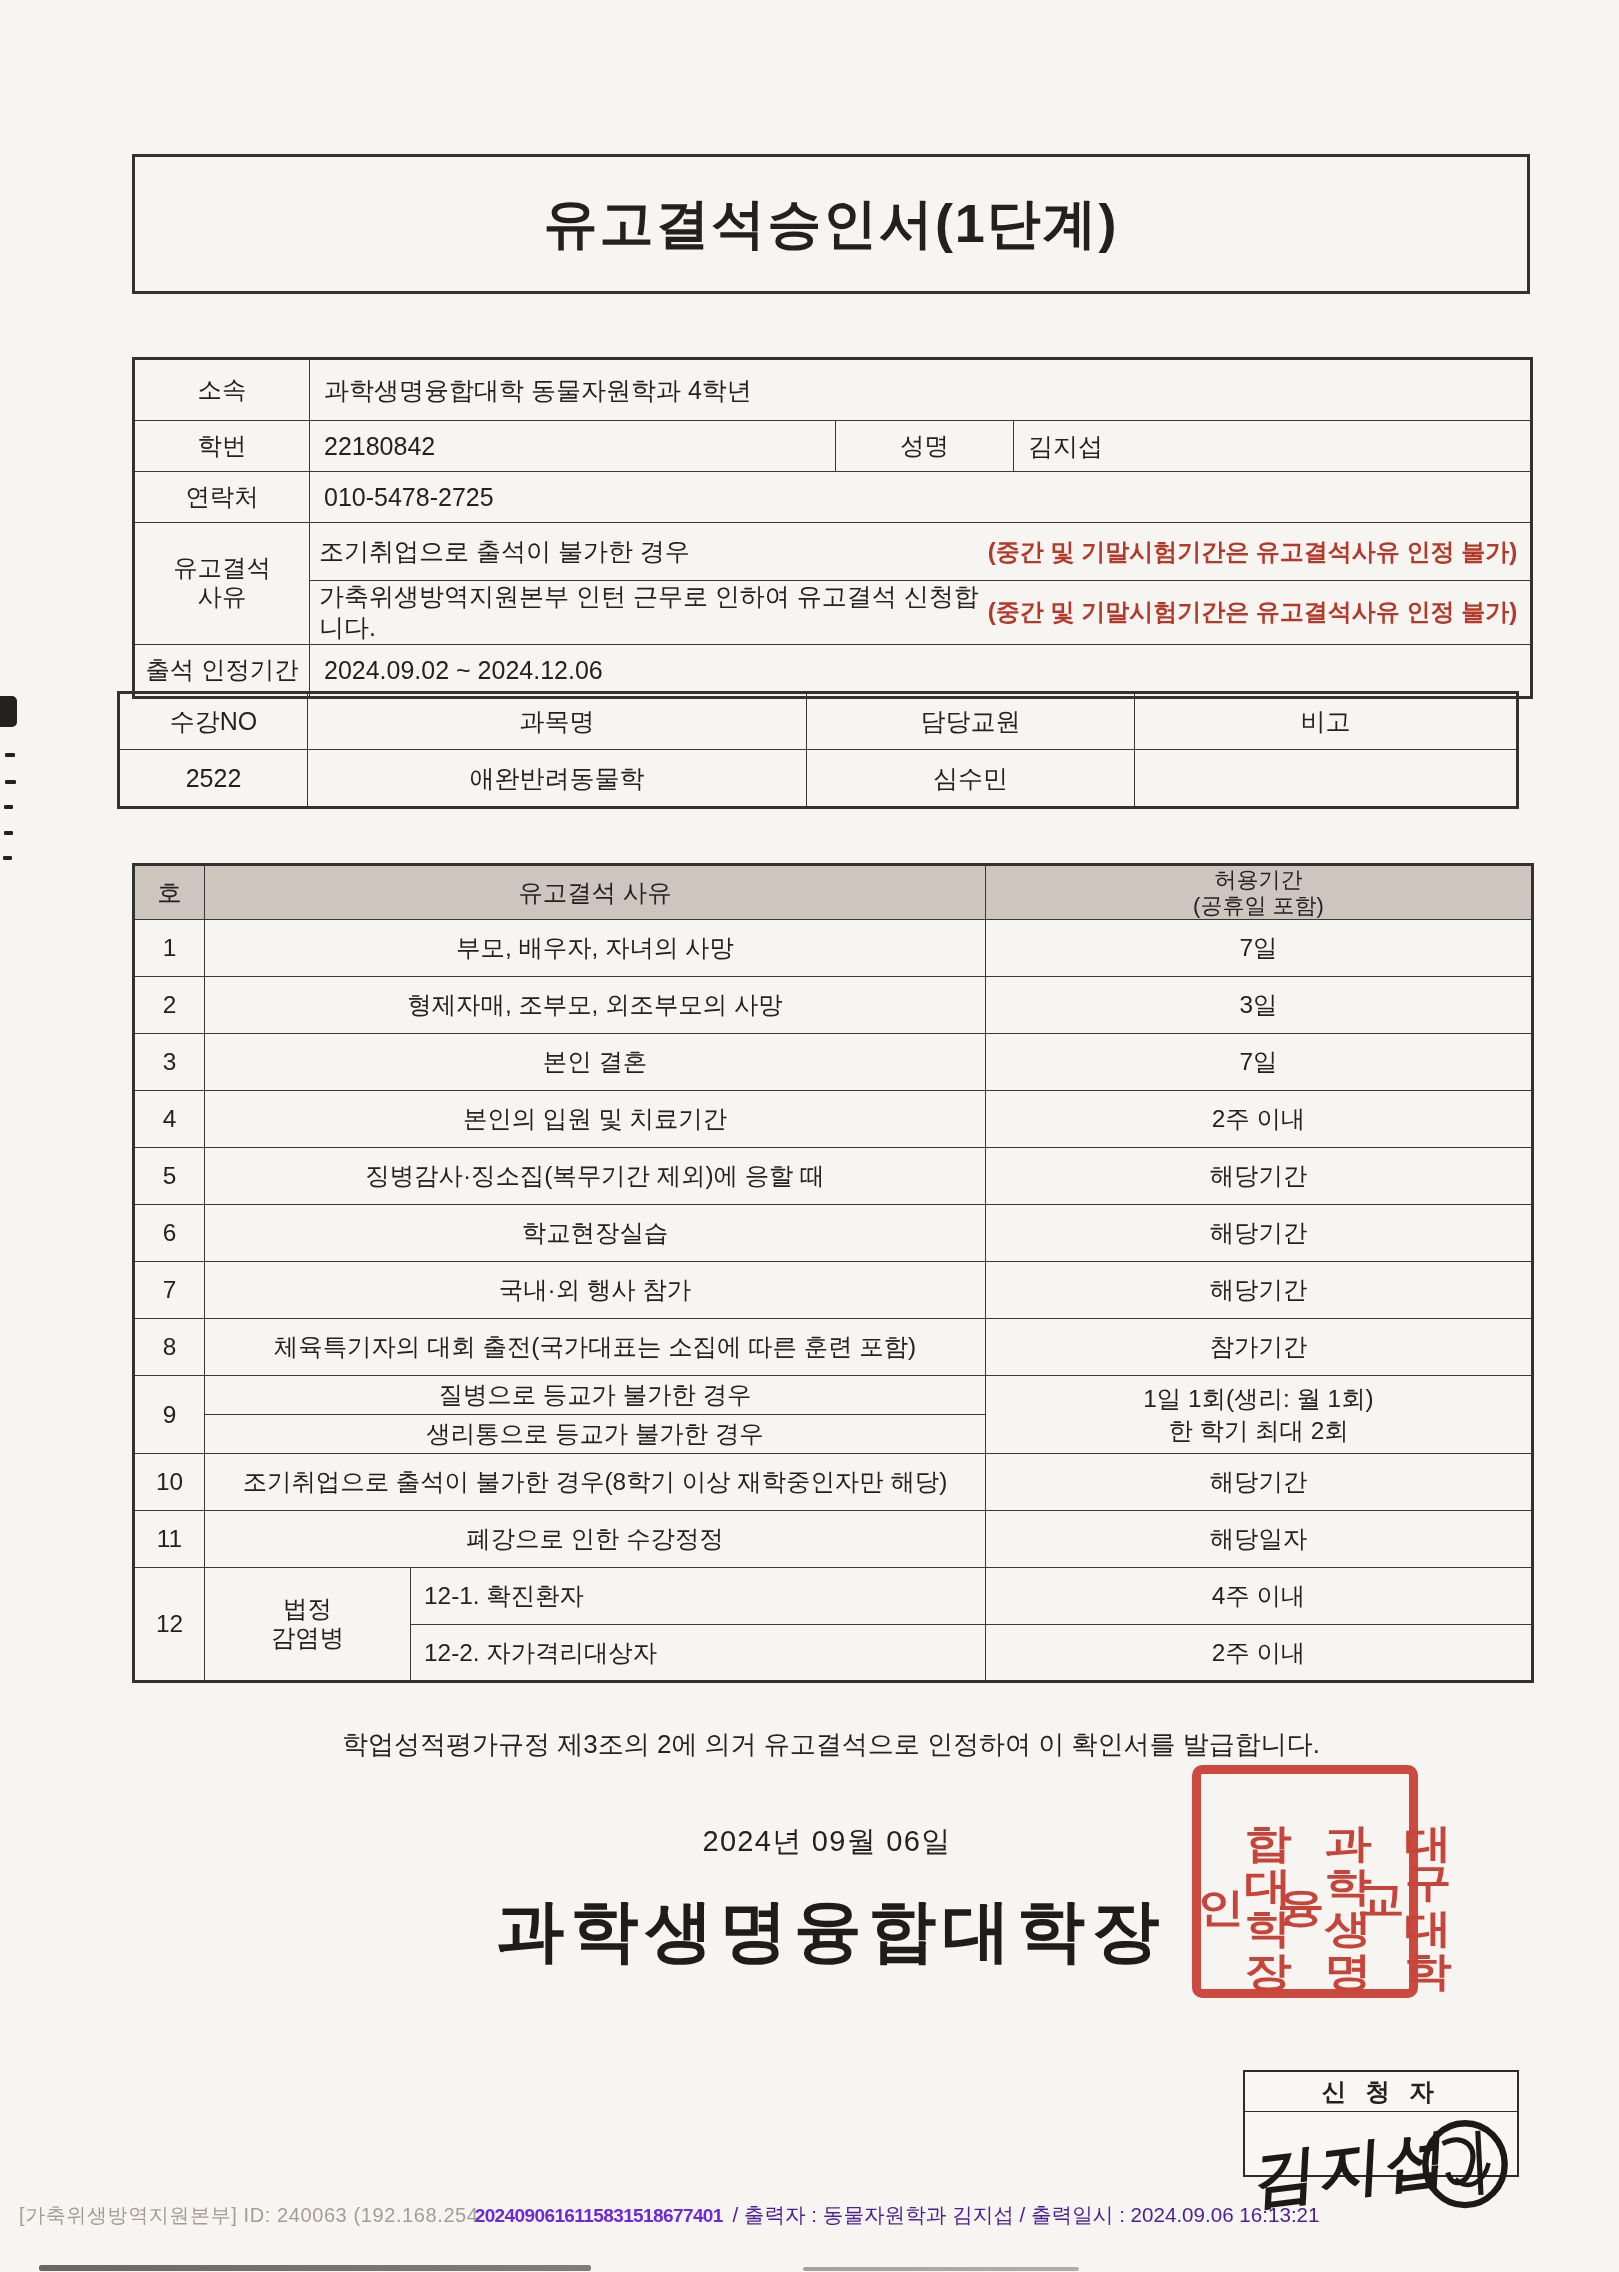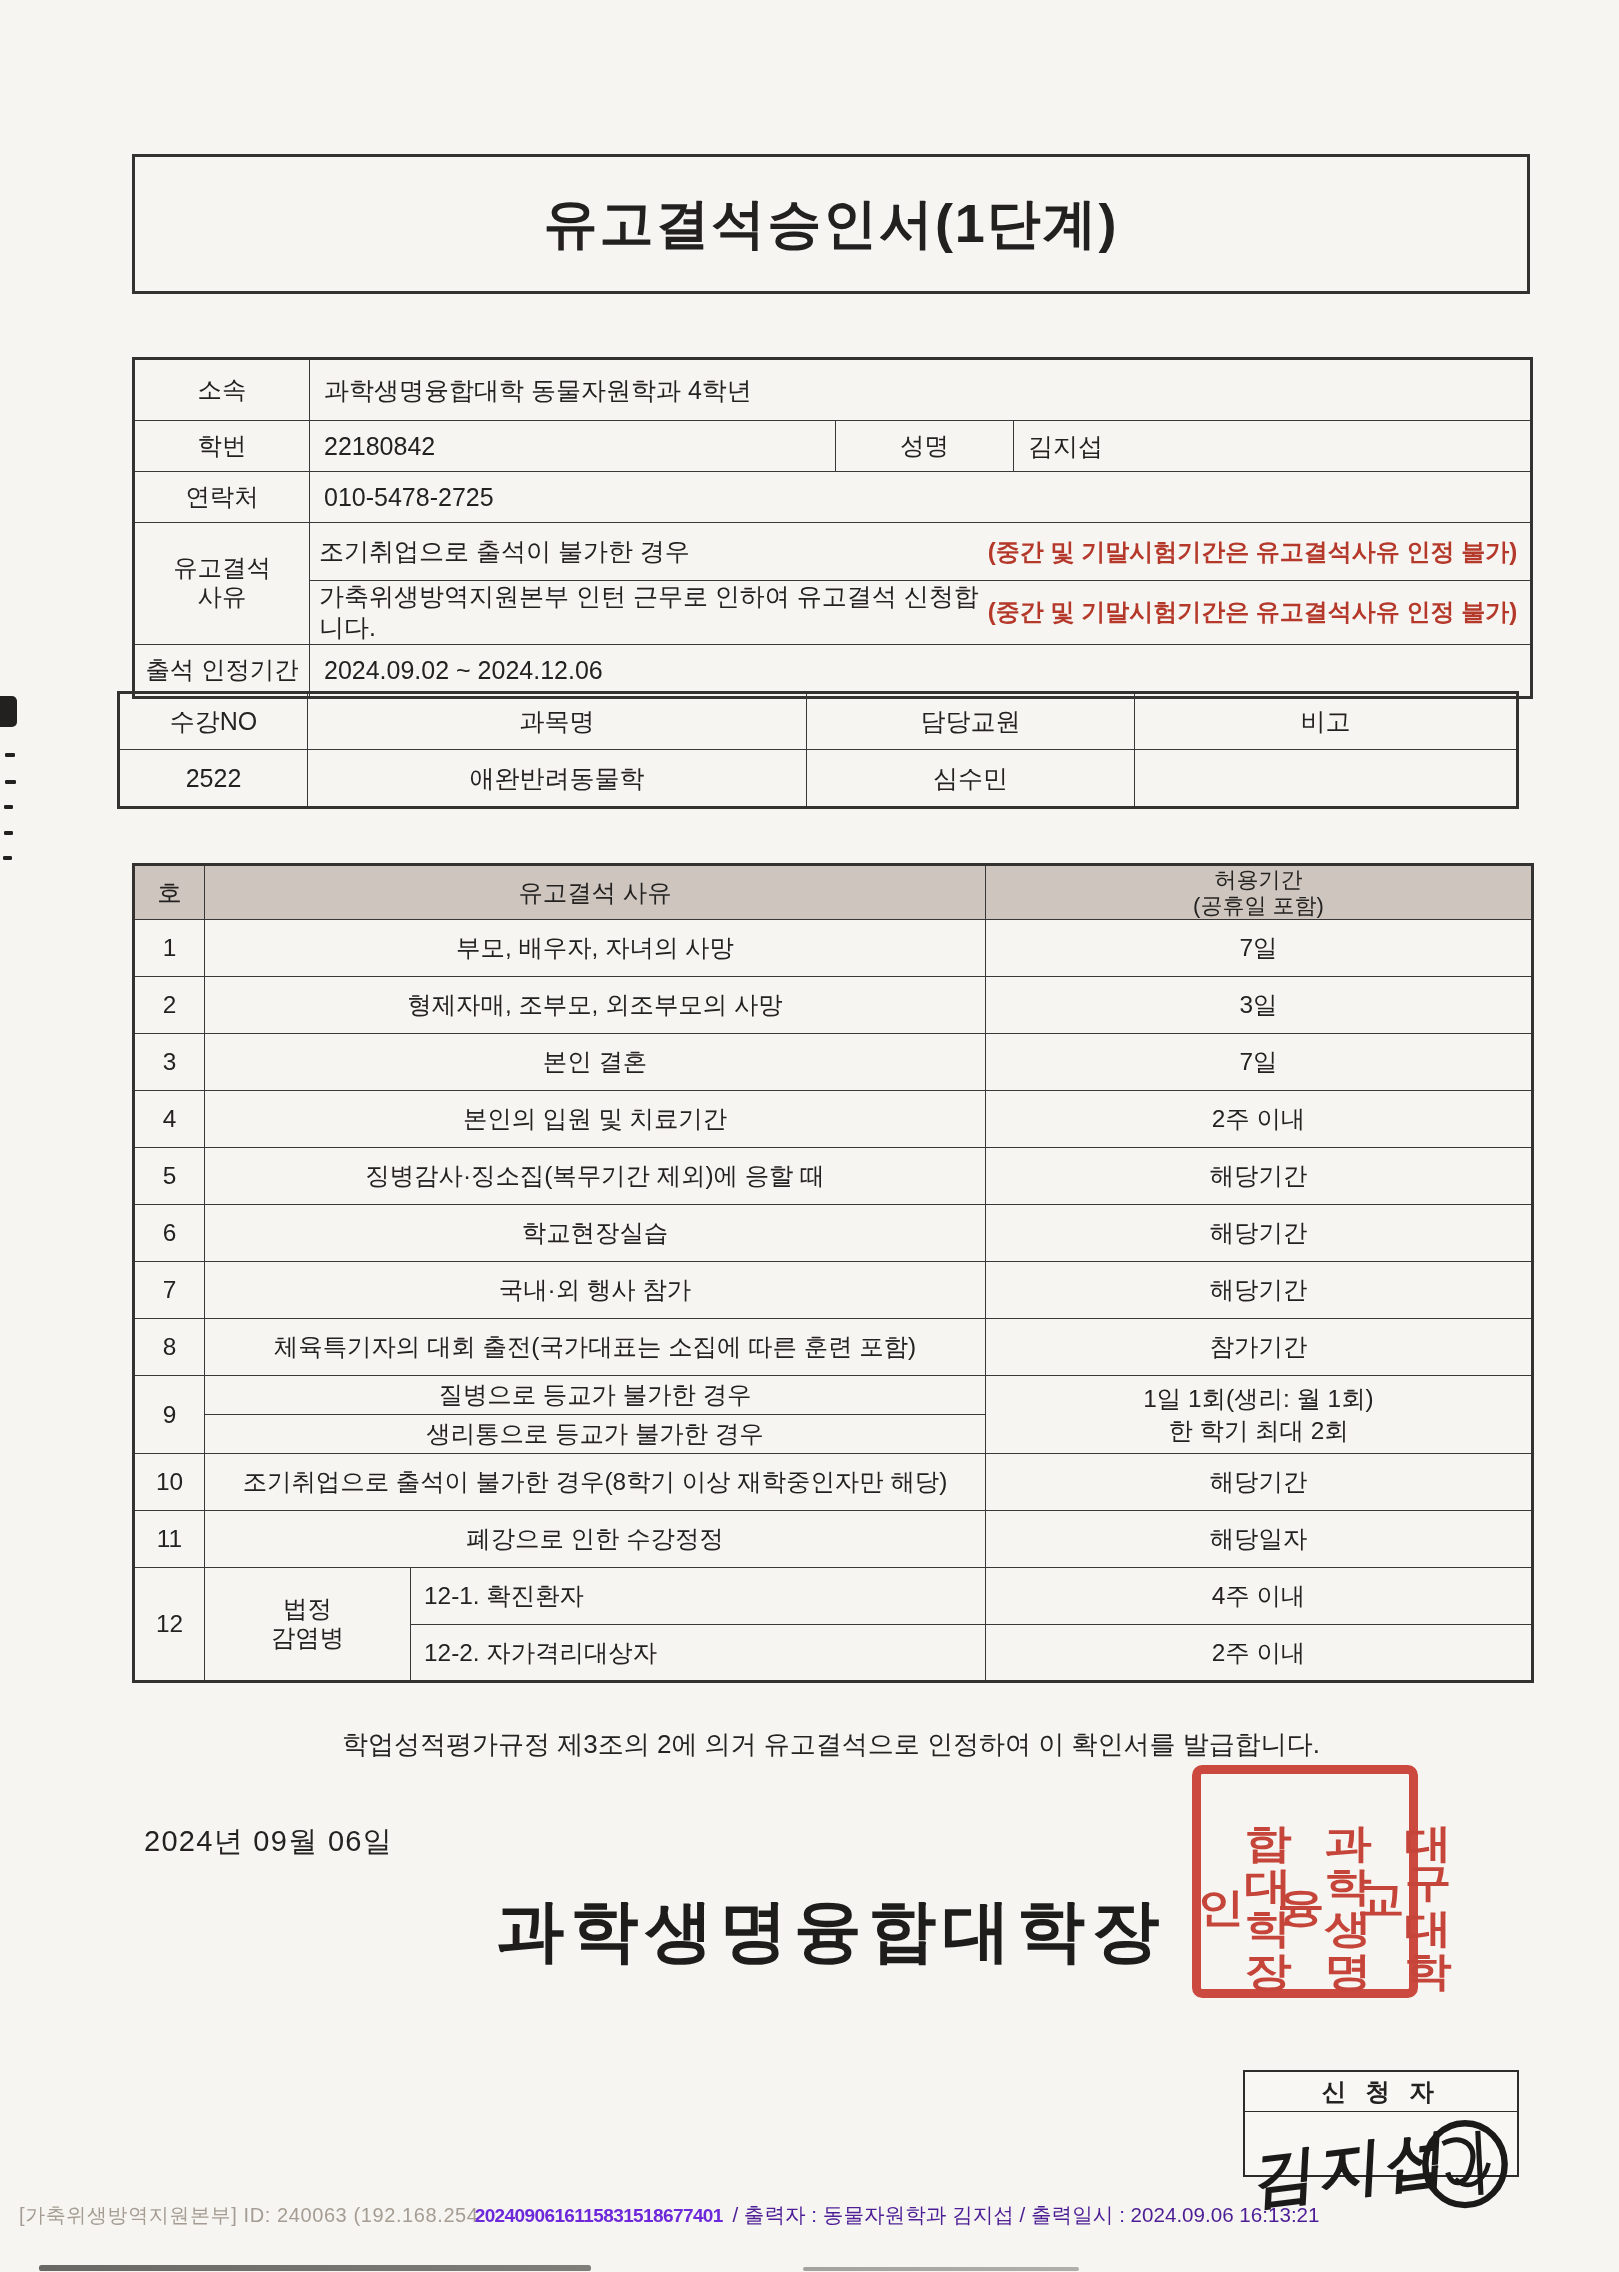--- a/index.html
+++ b/index.html
@@ -57,21 +57,21 @@
   .rules-table td{font-size:24.4px;}
   .rules-head td{
     background:#cdc5be;
     font-size:24.4px;font-weight:normal;
   }
   .rules-head .small{font-size:22px;line-height:1.15;}
   td.sub-reason{text-align:left;padding-left:13px;}
 
   
   .statement{left:132px;top:1727px;width:1398px;text-align:center;font-size:26px;color:#252321;}
-  .issue-date{left:144px;top:1822px;width:1398px;font-size:29px;color:#242220;letter-spacing:1.3px;}
+  .issue-date{left:128px;top:1822px;width:1398px;text-align:center;font-size:29px;color:#242220;letter-spacing:1.3px;}
   .issuer{
     left:132px;top:1886px;width:1398px;text-align:center;
     font-size:68px;font-weight:bold;letter-spacing:6.4px;color:#1f1d1c;
     z-index:1;
   }
   .seal{
     left:1192px;top:1765px;width:226px;height:233px;
     border:9px solid #ce3c30;border-radius:10.3px;
     box-sizing:border-box;
     display:flex;flex-direction:row-reverse;justify-content:space-around;align-items:stretch;

